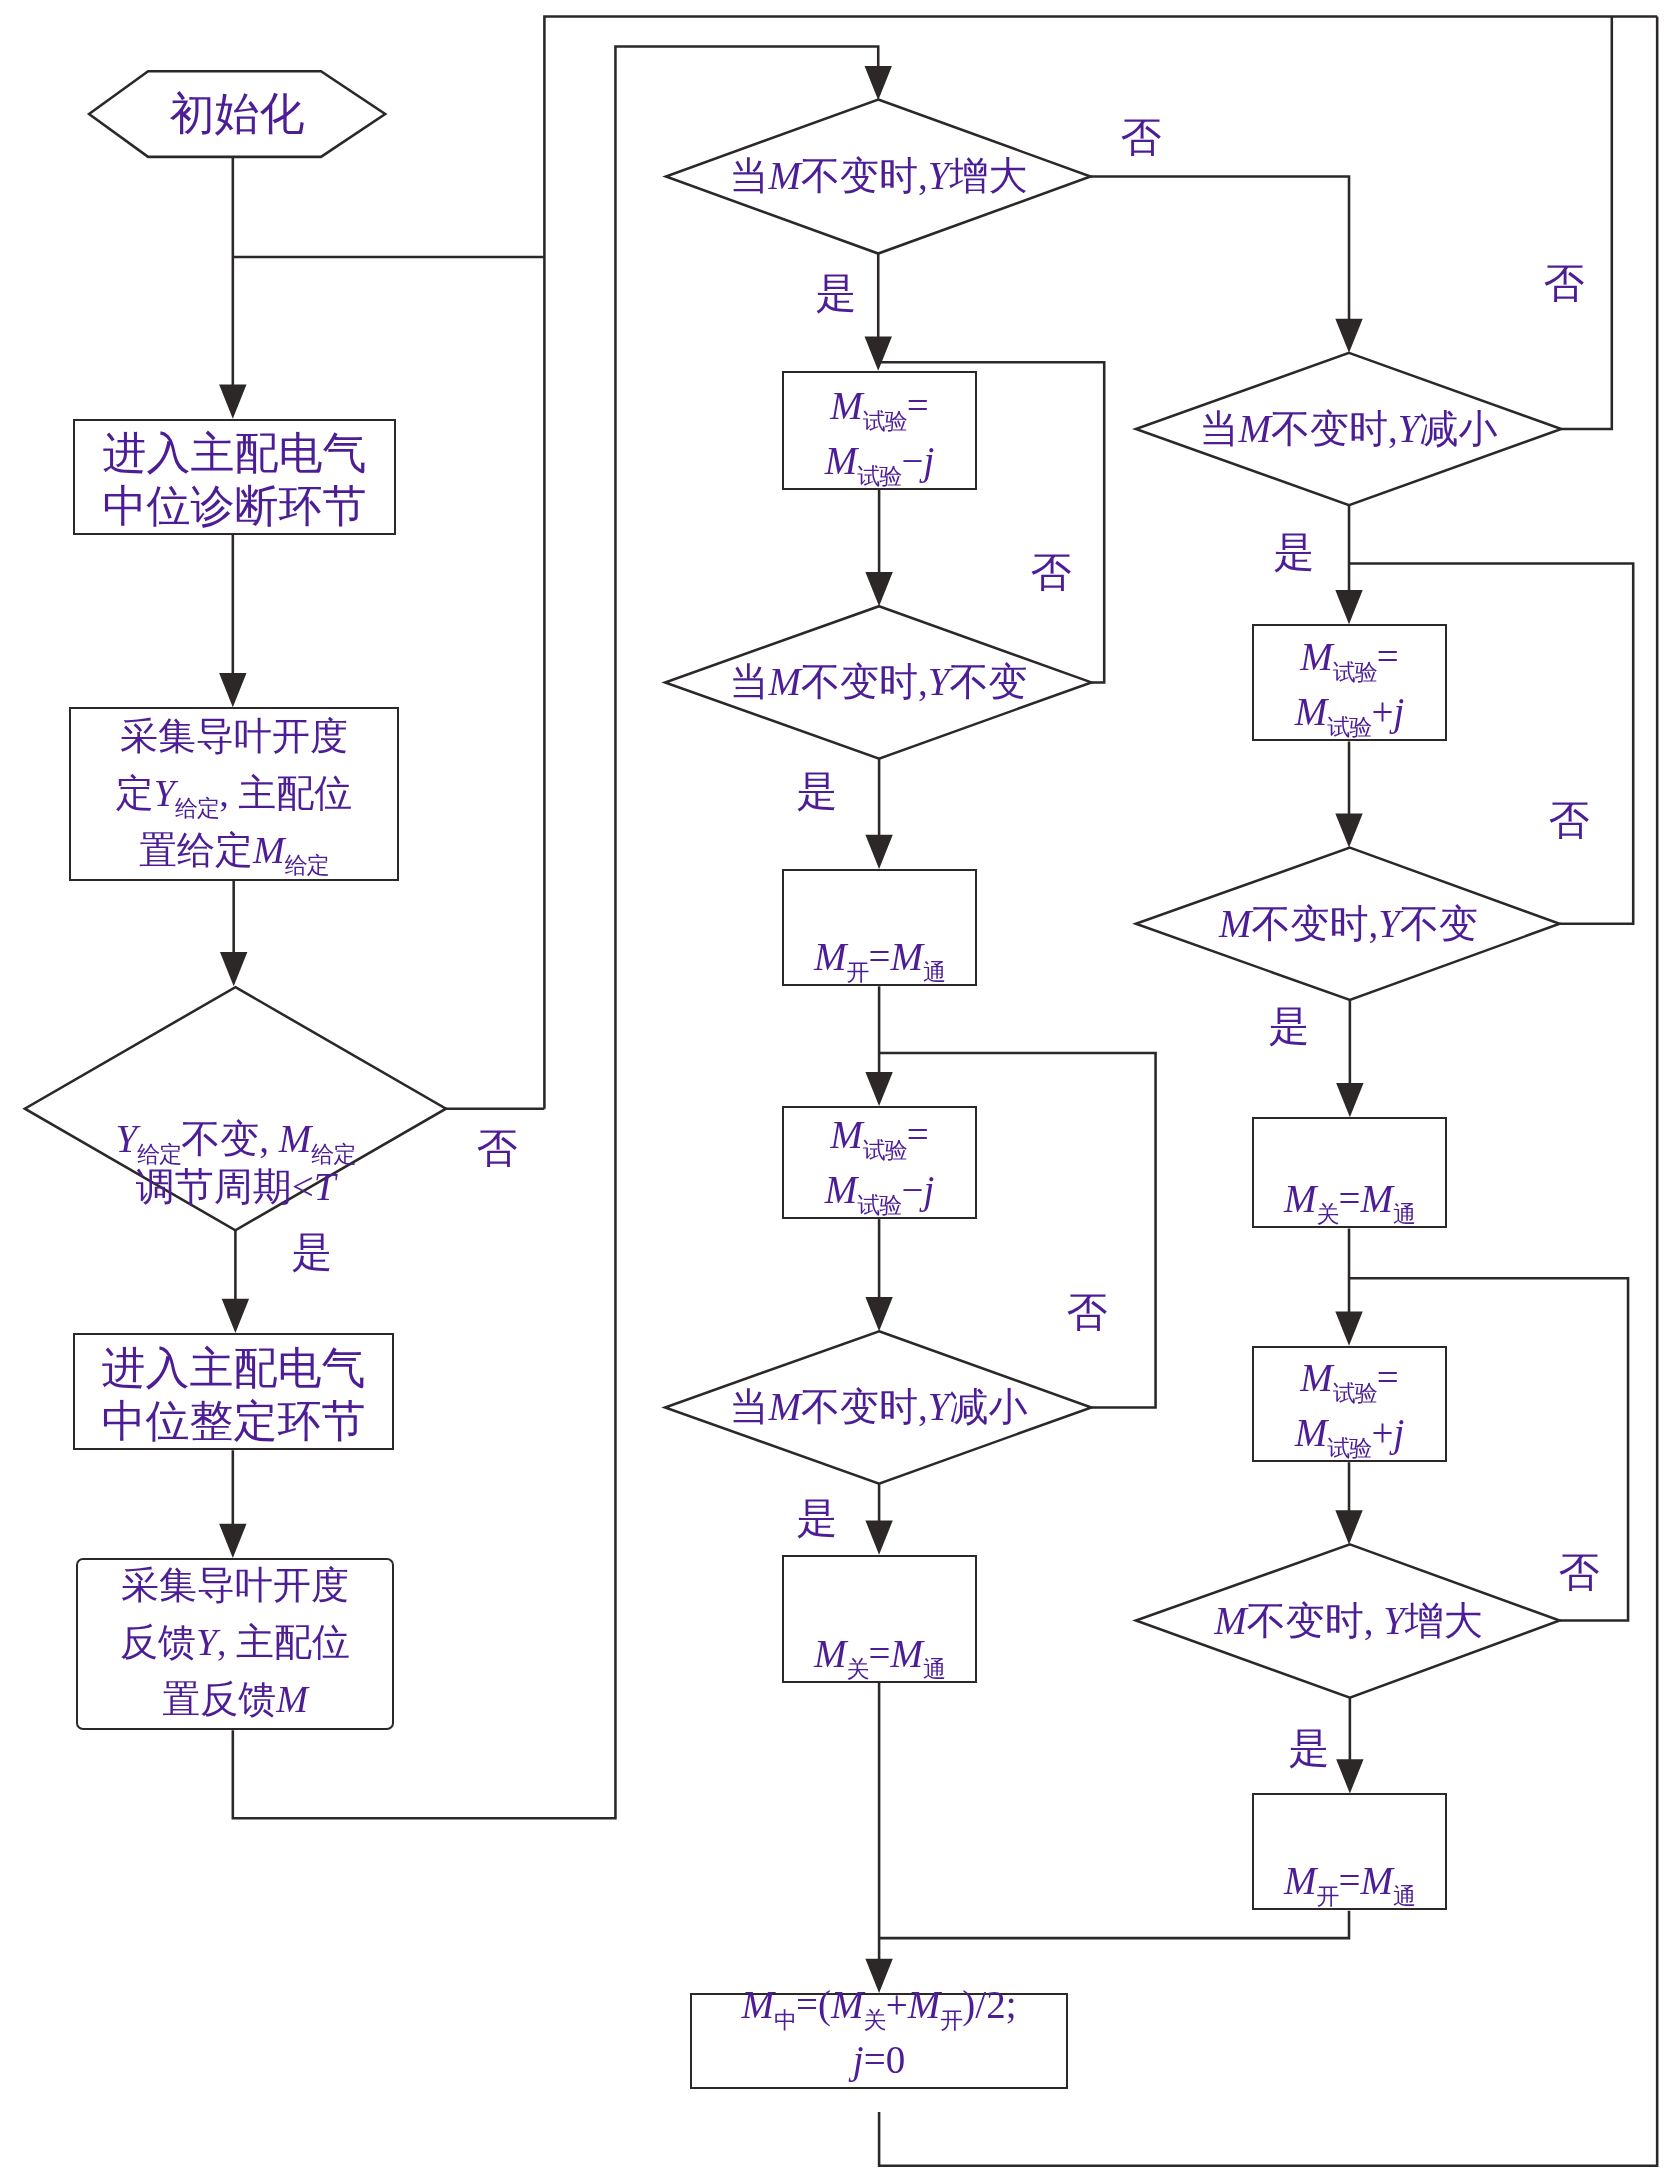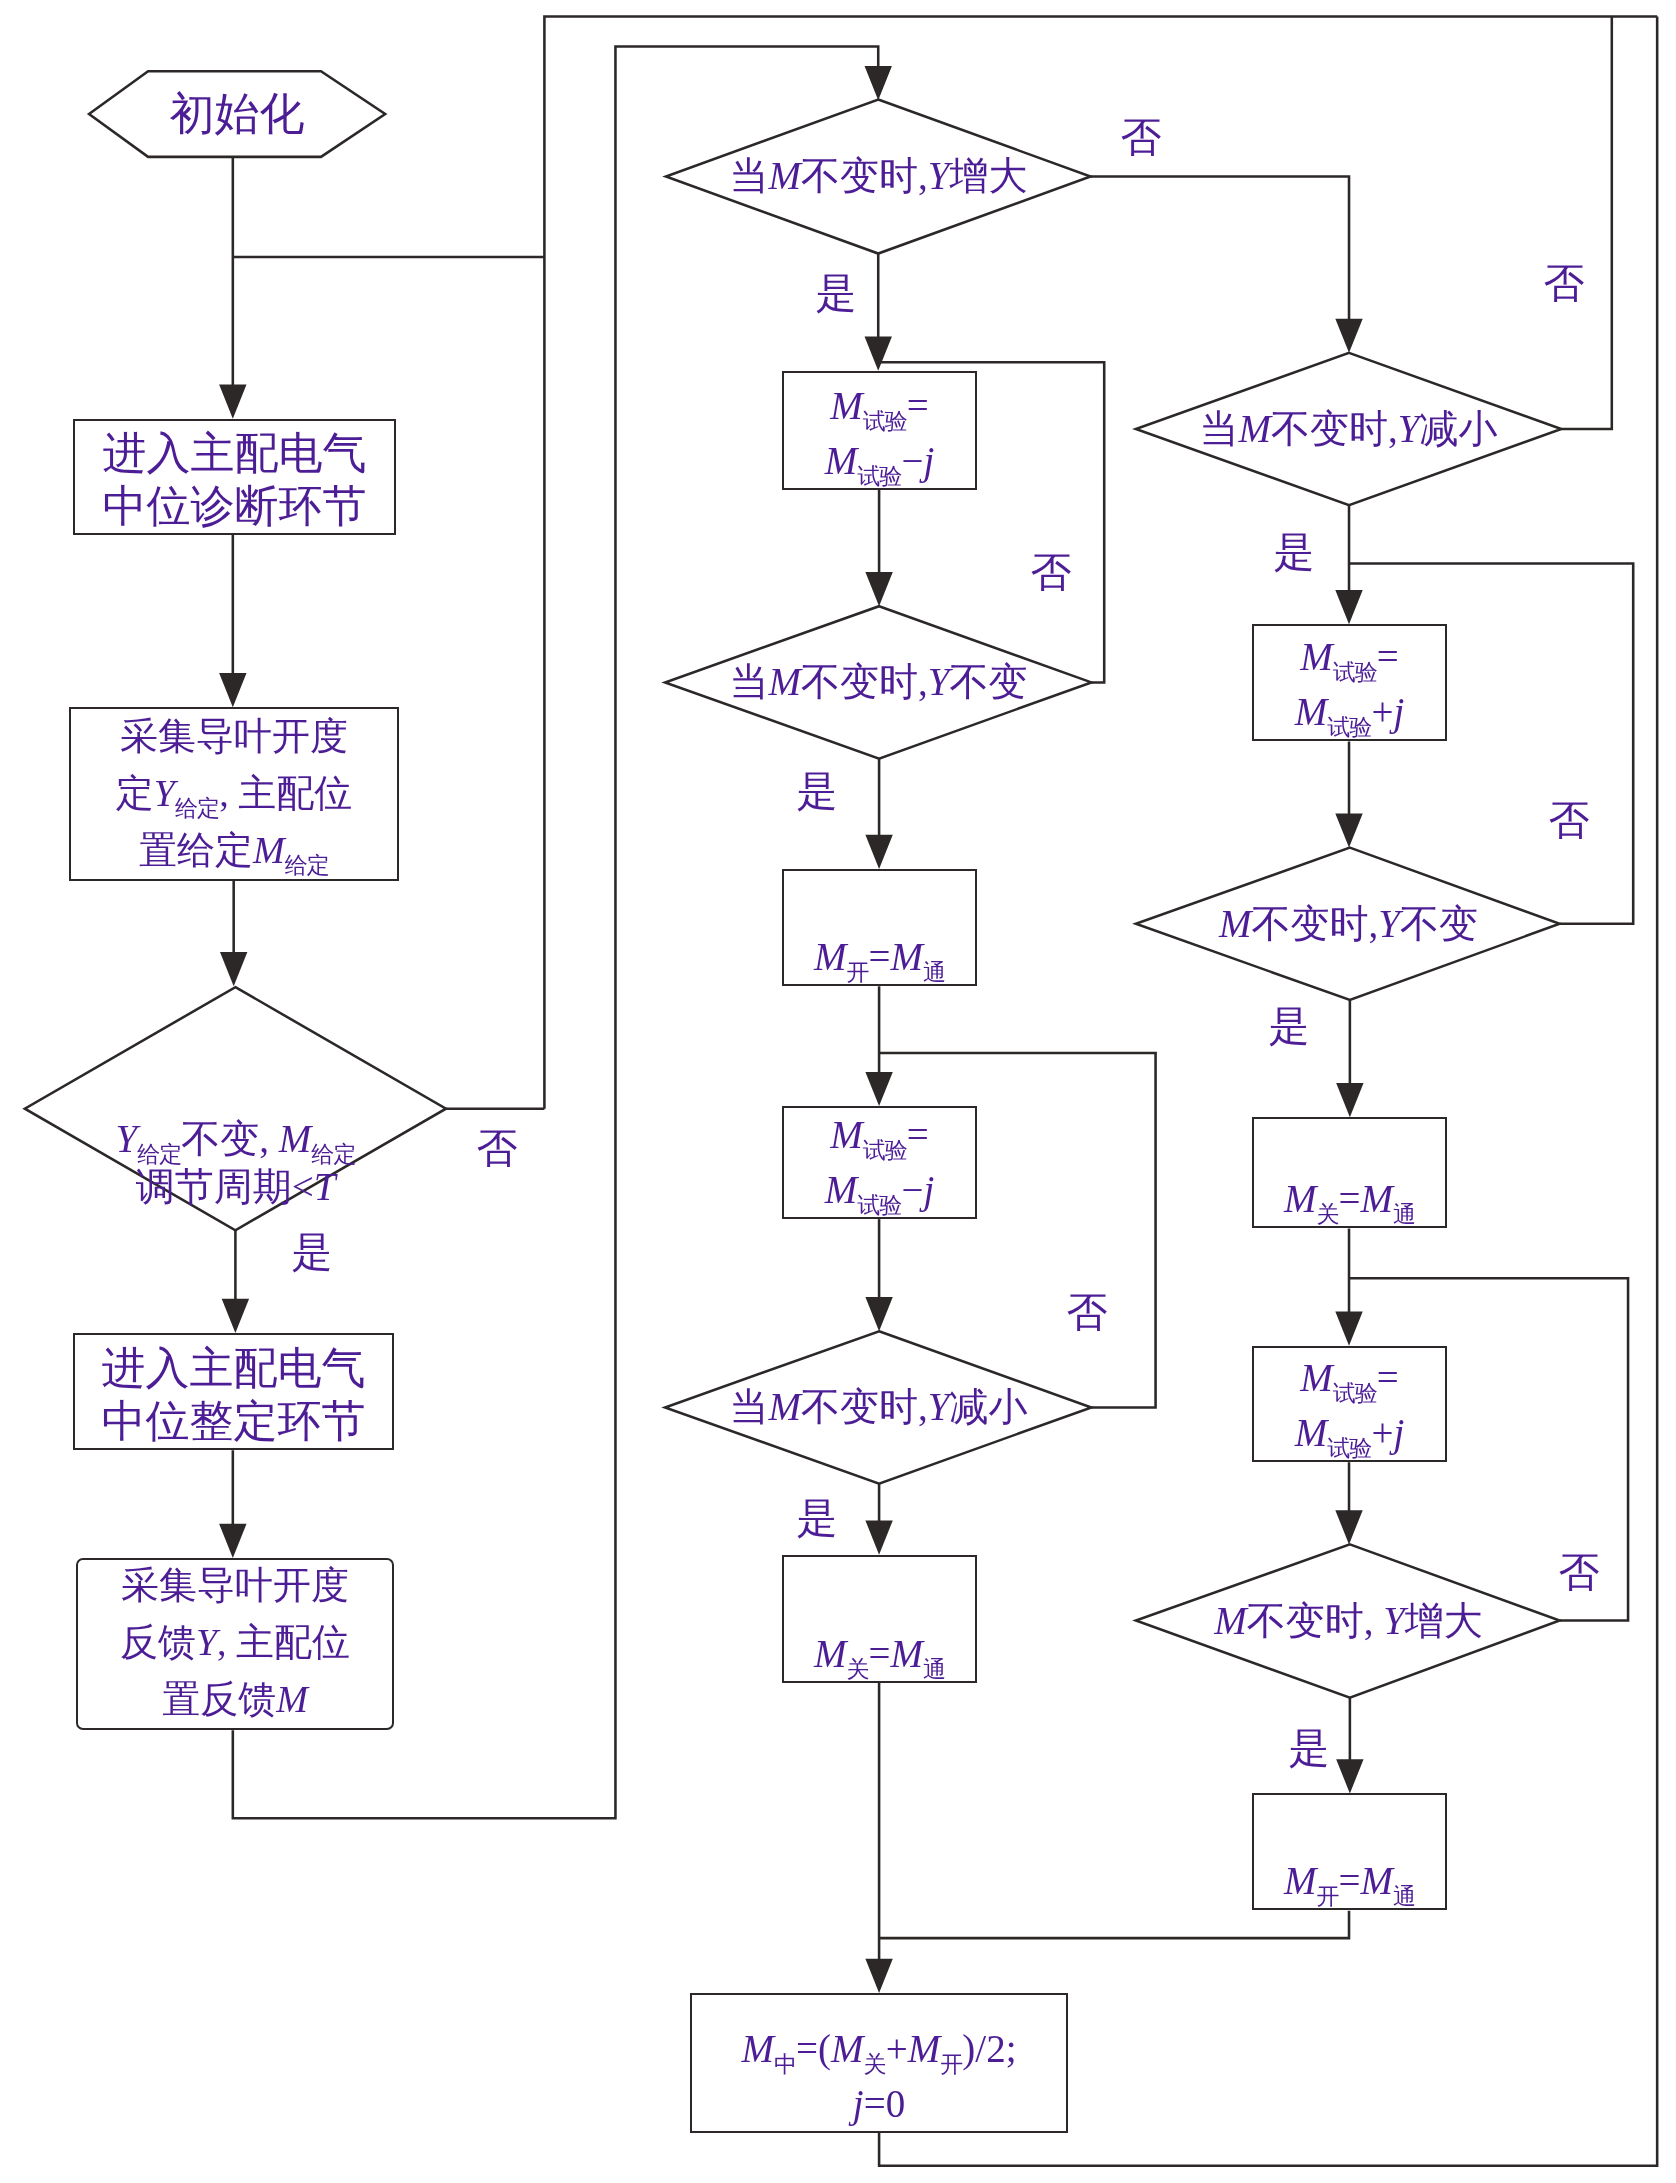--- a/index.html
+++ b/index.html
@@ -145,21 +145,21 @@
   </div>
 
   <div class="node dia" style="left:675px;top:1383px;width:407px;height:48px;">
     <span><span>当</span><i>M</i><span>不变时,</span><i>Y</i><span>减小</span></span>
   </div>
 
   <div class="node box fx" style="left:782px;top:1555px;width:195px;height:128px;">
     <span><i>M</i><sub>关</sub><span>=</span><i>M</i><sub>通</sub></span>
   </div>
 
-  <div class="node box fx" style="left:690px;top:1993px;width:378px;height:140px;">
+  <div class="node box fx" style="left:690px;top:1993px;width:378px;height:96px;">
     <span class="ln"><i>M</i><sub>中</sub><span>=(</span><i>M</i><sub>关</sub><span>+</span><i>M</i><sub>开</sub><span>)/2;</span></span>
     <span class="ln"><i>j</i><span>=0</span></span>
   </div>
 
   <div class="node dia" style="left:1145px;top:405px;width:407px;height:48px;">
     <span><span>当</span><i>M</i><span>不变时,</span><i>Y</i><span>减小</span></span>
   </div>
 
   <div class="node box fx" style="left:1252px;top:624px;width:195px;height:117px;">
     <span class="ln"><i>M</i><sub>试验</sub><span>=</span></span>

